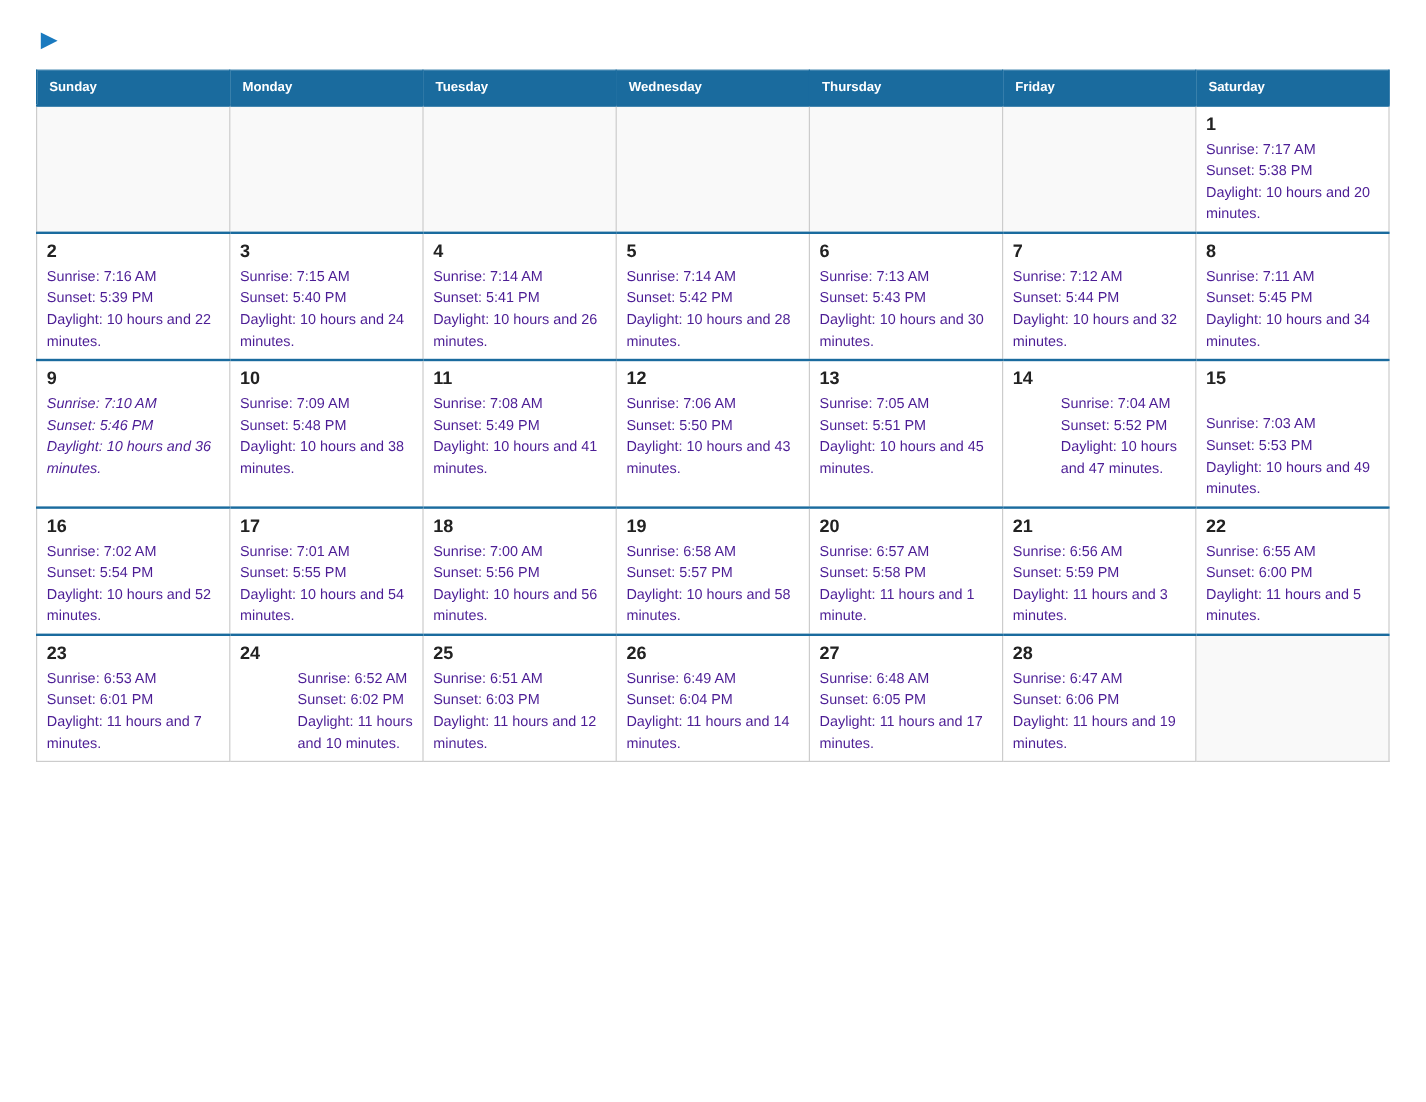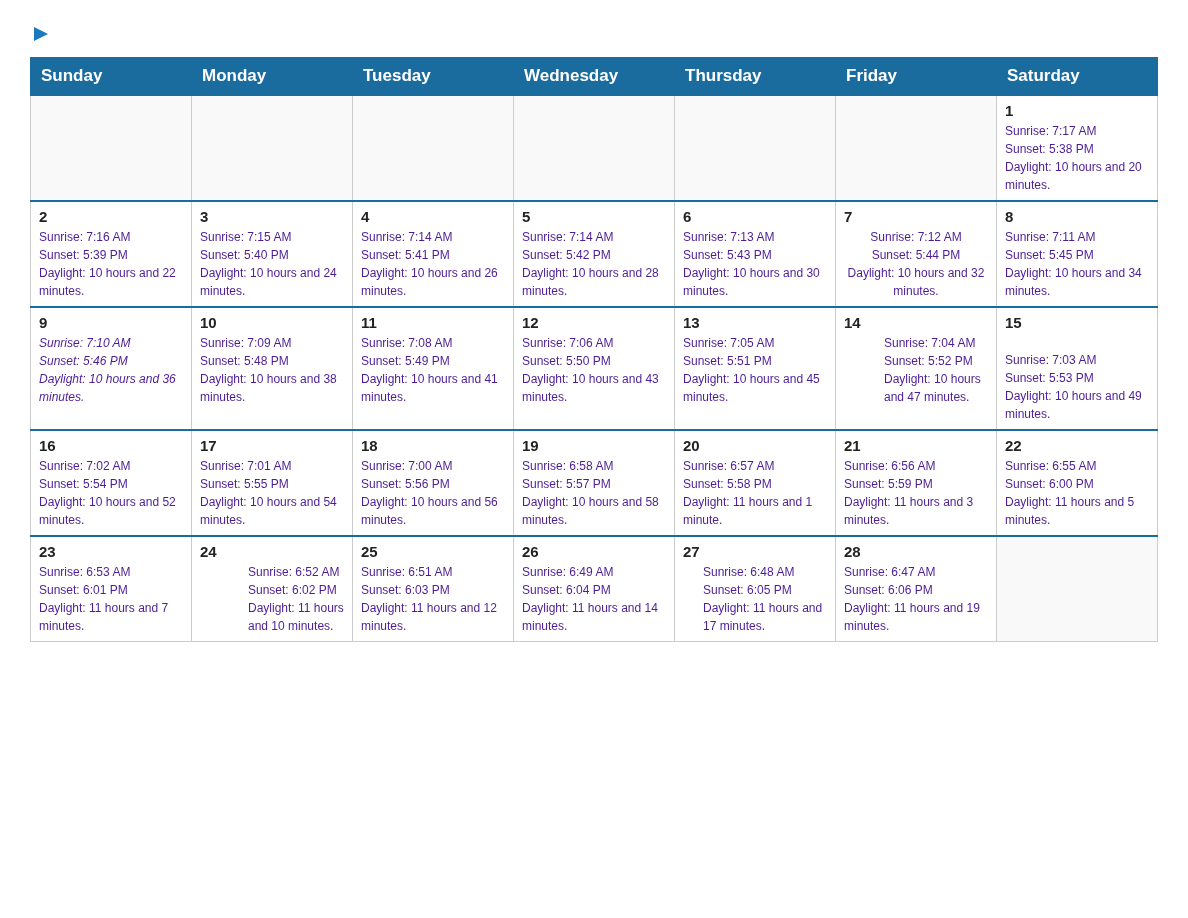--- a/index.html
+++ b/index.html
@@ -38,21 +38,21 @@
       margin-top: 4px;
     }
     .calendar {
       width: 100%;
       border-collapse: collapse;
       margin-top: 10px;
     }
     .calendar th {
       background-color: #1a6b9e;
       color: #fff;
-      font-size: 17px;
+      font-size: 11px;
       font-weight: bold;
       padding: 8px 10px;
       text-align: left;
       border: 1px solid #1a6b9e;
     }
     .calendar td {
       vertical-align: top;
       border: 1px solid #ccc;
       padding: 6px 8px;
       width: calc(100% / 7);
@@ -174,21 +174,21 @@
 Daylight: 10 hours and 28 minutes.</div>
         </td>
         <td>
           <span class="day-number">6</span>
           <div class="day-info" style="white-space: pre-line;">Sunrise: 7:13 AM
 Sunset: 5:43 PM
 Daylight: 10 hours and 30 minutes.</div>
         </td>
         <td>
           <span class="day-number">7</span>
-          <div class="day-info" style="white-space: pre-line; text-align: center;">Sunrise: 7:12 AM
+          <div class="day-info" style="white-space: pre-line;">Sunrise: 7:12 AM
 Sunset: 5:44 PM
 Daylight: 10 hours and 32 minutes.</div>
         </td>
         <td>
           <span class="day-number">8</span>
           <div class="day-info" style="white-space: pre-line;">Sunrise: 7:11 AM
 Sunset: 5:45 PM
 Daylight: 10 hours and 34 minutes.</div>
         </td>
       </tr>
@@ -300,21 +300,21 @@
 Daylight: 11 hours and 12 minutes.</div>
         </td>
         <td>
           <span class="day-number">26</span>
           <div class="day-info" style="white-space: pre-line;">Sunrise: 6:49 AM
 Sunset: 6:04 PM
 Daylight: 11 hours and 14 minutes.</div>
         </td>
         <td>
           <span class="day-number">27</span>
-          <div class="day-info" style="white-space: pre-line; margin-left: 20px;">Sunrise: 6:48 AM
+          <div class="day-info" style="white-space: pre-line;">Sunrise: 6:48 AM
 Sunset: 6:05 PM
 Daylight: 11 hours and 17 minutes.</div>
         </td>
         <td>
           <span class="day-number">28</span>
           <div class="day-info" style="white-space: pre-line;">Sunrise: 6:47 AM
 Sunset: 6:06 PM
 Daylight: 11 hours and 19 minutes.</div>
         </td>
         <td class="empty"></td>

